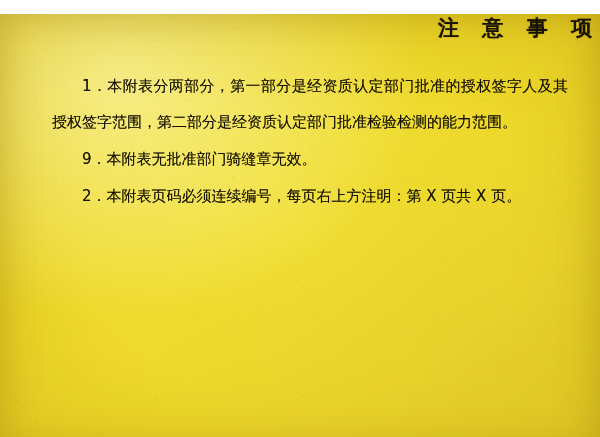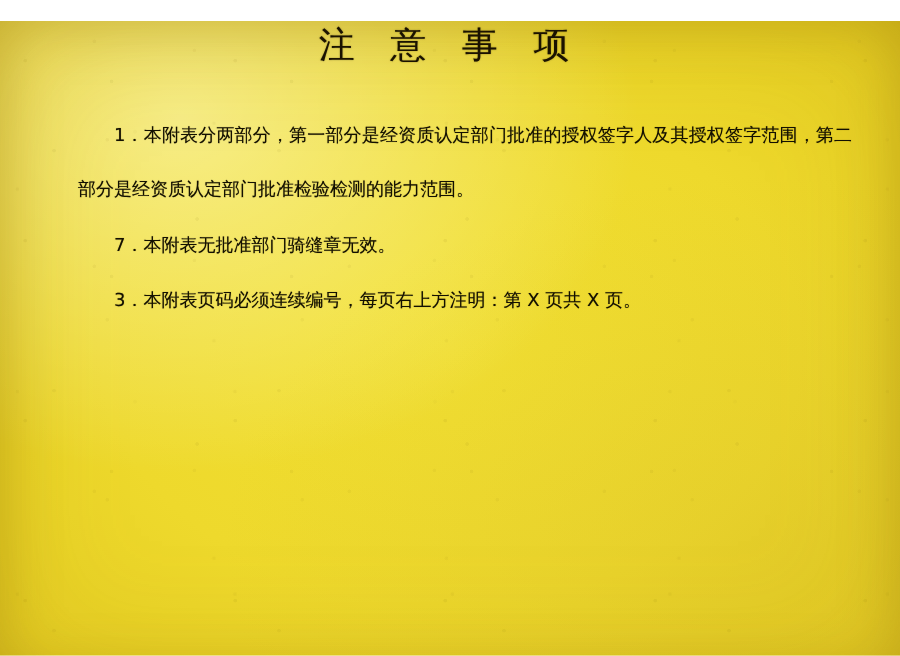--- a/index.html
+++ b/index.html
@@ -50,32 +50,32 @@
     pointer-events: none;
     box-shadow: inset 0 0 38px rgba(150,120,10,0.40),
                 inset 0 0 90px rgba(170,140,20,0.18);
   }
   #content {
     position: relative;
     z-index: 2;
     padding: 0;
   }
   #title {
-    text-align: center;
+    text-align: right;
     margin-top: 14px;
-    font-size: 24px;
-    font-weight: normal;
+    font-size: 21px;
+    font-weight: bold;
     letter-spacing: 8px;
     color: #1a1200;
     font-family: "DejaVu Sans", "Liberation Sans", sans-serif;
     text-shadow: 0 0 1px rgba(40,30,0,0.55);
   }
   #body-text {
     margin: 26px 32px 0 52px;
-    font-size: 12px;
+    font-size: 15px;
     line-height: 36px;
     color: #131000;
     font-family: "DejaVu Sans", "Liberation Sans", sans-serif;
     text-shadow: 0 0 0.6px rgba(30,20,0,0.5);
   }
   .para {
     text-indent: 2em;
     margin: 0 0 1px 0;
     text-align: justify;
     text-justify: inter-ideograph;
@@ -89,17 +89,17 @@
 
 <div id="page">
   <div id="grain"></div>
   <div id="vignette"></div>
 
   <div id="content">
     <div id="title">注 意 事 项</div>
 
     <div id="body-text">
       <p class="para">1．本附表分两部分，第一部分是经资质认定部门批准的授权签字人及其授权签字范围，第二部分是经资质认定部门批准检验检测的能力范围。</p>
-      <p class="para">7．本附表无批准部门骑缝章无效。</p>
-      <p class="para last">3．本附表页码必须连续编号，每页右上方注明：第 X 页共 X 页。</p>
+      <p class="para">9．本附表无批准部门骑缝章无效。</p>
+      <p class="para last">2．本附表页码必须连续编号，每页右上方注明：第 X 页共 X 页。</p>
     </div>
   </div>
 </div>
 
 </body></html>

